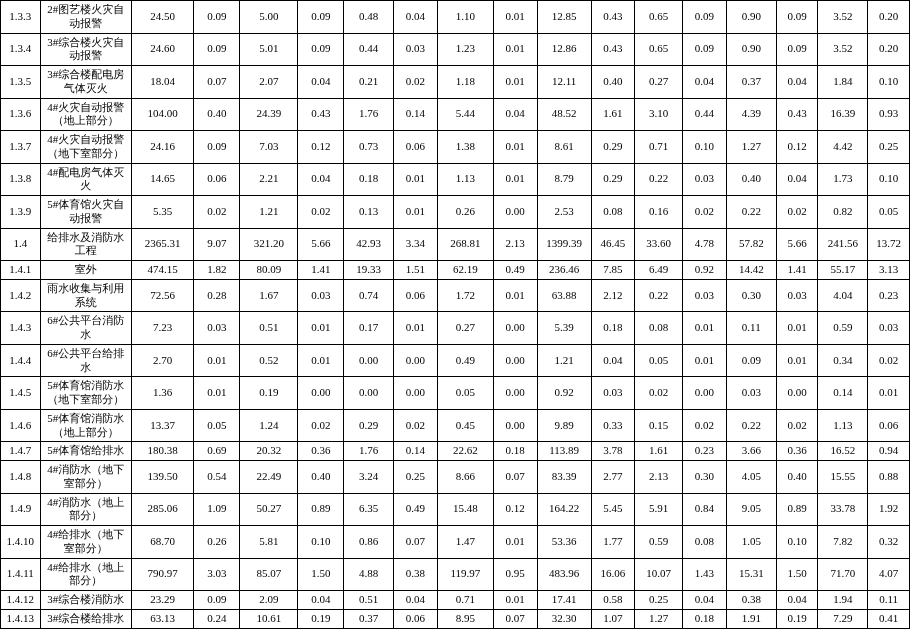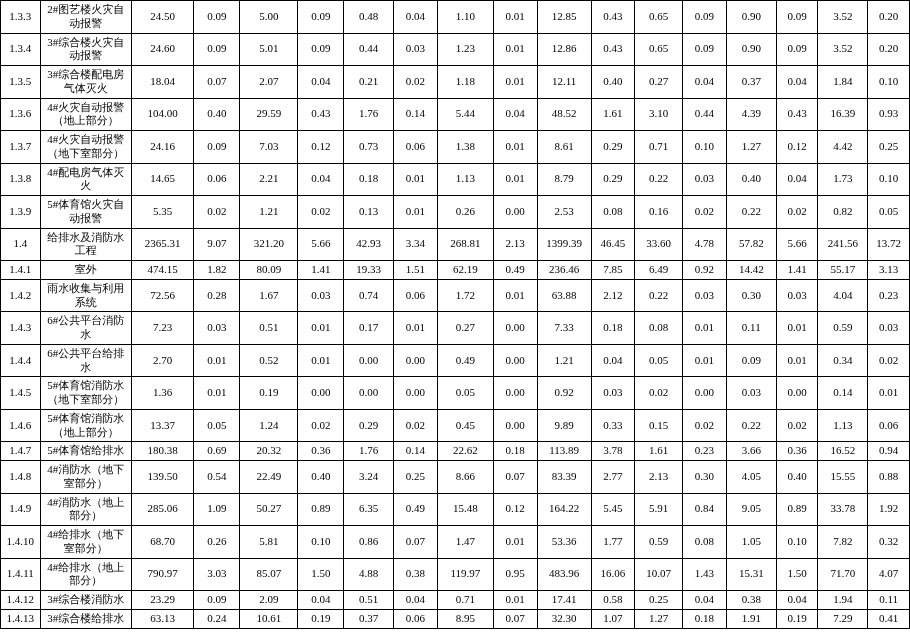--- a/index.html
+++ b/index.html
@@ -129,21 +129,21 @@
           <td class="c-num">0.37</td>
           <td class="c-num">0.04</td>
           <td class="c-num">1.84</td>
           <td class="c-num">0.10</td>
         </tr>
         <tr>
           <td class="c-code">1.3.6</td>
           <td class="c-name">4#火灾自动报警（地上部分）</td>
           <td class="c-num">104.00</td>
           <td class="c-num">0.40</td>
-          <td class="c-num">29.59</td>
+          <td class="c-num">24.39</td>
           <td class="c-num">0.43</td>
           <td class="c-num">1.76</td>
           <td class="c-num">0.14</td>
           <td class="c-num">5.44</td>
           <td class="c-num">0.04</td>
           <td class="c-num">48.52</td>
           <td class="c-num">1.61</td>
           <td class="c-num">3.10</td>
           <td class="c-num">0.44</td>
           <td class="c-num">4.39</td>
@@ -275,21 +275,21 @@
           <td class="c-code">1.4.3</td>
           <td class="c-name">6#公共平台消防水</td>
           <td class="c-num">7.23</td>
           <td class="c-num">0.03</td>
           <td class="c-num">0.51</td>
           <td class="c-num">0.01</td>
           <td class="c-num">0.17</td>
           <td class="c-num">0.01</td>
           <td class="c-num">0.27</td>
           <td class="c-num">0.00</td>
-          <td class="c-num">7.33</td>
+          <td class="c-num">5.39</td>
           <td class="c-num">0.18</td>
           <td class="c-num">0.08</td>
           <td class="c-num">0.01</td>
           <td class="c-num">0.11</td>
           <td class="c-num">0.01</td>
           <td class="c-num">0.59</td>
           <td class="c-num">0.03</td>
         </tr>
         <tr>
           <td class="c-code">1.4.4</td>

